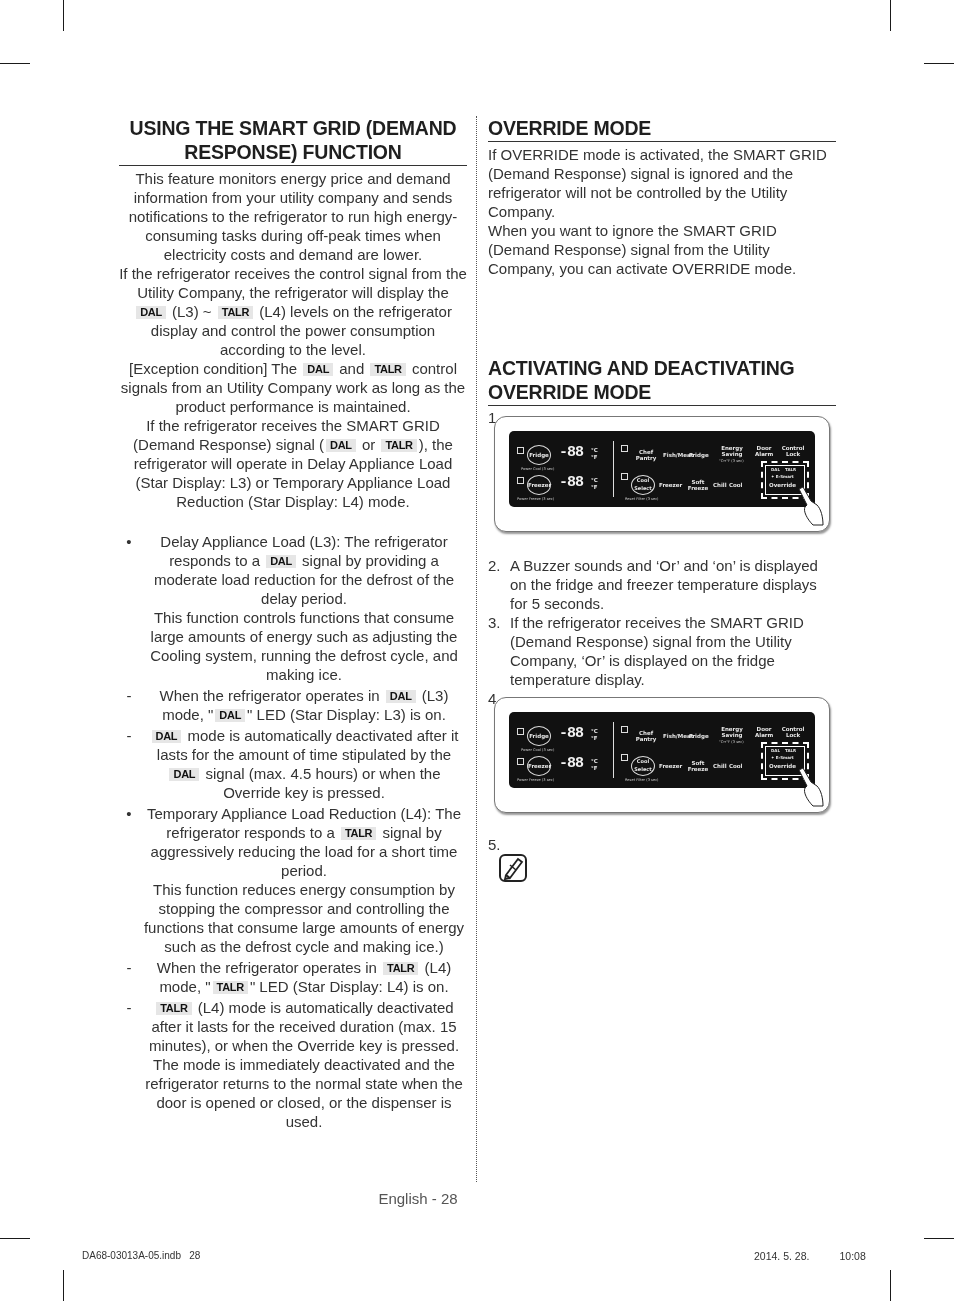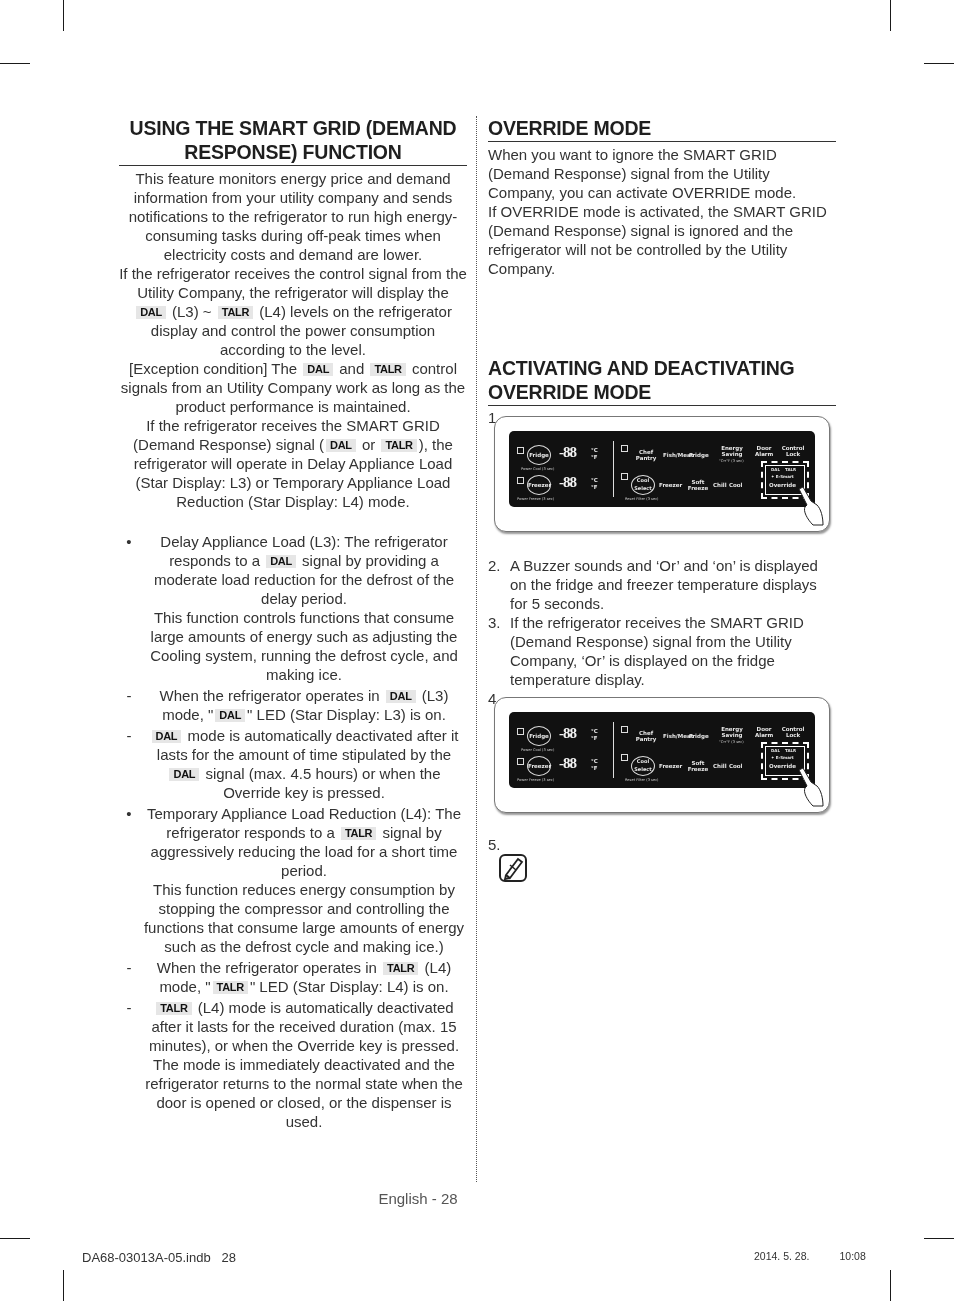--- a/index.html
+++ b/index.html
@@ -24,35 +24,35 @@
   ol.steps li .num { position: absolute; left: 0; top: 0; }
   .dotted-divider { position: absolute; left: 476px; top: 116px; height: 1066px;
                     border-left: 1px dotted #555; }
   .panel-frame { width: 334px; height: 114px; border: 1.5px solid #777; border-radius: 12px;
                  box-shadow: 1px 2px 2px #999; background: #fff; position: relative; margin-left: 6px; }
   .panel { position: absolute; left: 14px; top: 14px; width: 306px; height: 76px;
            background: #111; border-radius: 5px; color: #e8e8e8; font-size: 5.5px;
            font-family: "DejaVu Sans", sans-serif; }
   .panel .circ { position: absolute; width: 22px; height: 18px; border: 1px solid #ddd;
                  border-radius: 50%; text-align: center; line-height: 18px; font-size: 5.5px; font-weight: bold; }
-  .panel .seg { position: absolute; font-family: Liberation Serif, serif; font-size: 15px;
+  .panel .seg { position: absolute; font-family: Liberation Mono, monospace; font-size: 15px;
                 letter-spacing: -1px; color: #f2f2f2; font-weight: bold; }
   .panel .unit { position: absolute; font-size: 5.5px; line-height: 7px; font-weight: bold; }
   .panel .tiny { position: absolute; font-size: 3.6px; white-space: nowrap; color: #ccc; }
   .panel .lbl { position: absolute; font-size: 5.5px; font-weight: bold; text-align: center; line-height: 6px; white-space: nowrap; }
   .panel .vbar { position: absolute; left: 104px; top: 10px; width: 1px; height: 56px; background: #ddd; }
   .panel .sq { position: absolute; width: 5px; height: 5px; border: 1px solid #ddd; }
   .panel .ovr { position: absolute; left: 252px; top: 30px; width: 44px; height: 34px;
                 border: 2px dashed #fff; outline: 1px solid #fff; outline-offset: -5px; }
   .hand { position: absolute; right: 4px; bottom: 4px; }
   .note { position: relative; padding-left: 56px; margin-top: 0; }
   .note-icon { position: absolute; left: 10px; top: 0; }
   .footer-page { position: absolute; top: 1190px; left: 0; width: 836px; text-align: center;
                  font-size: 15px; color: #555; }
-  .slug-left { position: absolute; left: 82px; top: 1250px; font-size: 13px; color: #333; font-family: "Liberation Sans Narrow", "Liberation Sans", sans-serif; }
+  .slug-left { position: absolute; left: 82px; top: 1250px; font-size: 10px; color: #333; font-family: "Liberation Sans Narrow", "Liberation Sans", sans-serif; }
   .slug-right { position: absolute; left: 754px; top: 1250px; font-size: 10.5px; color: #333; }
   .slug-right span + span { margin-left: 30px; }
 </style>
 </head>
 <body>
 
 <div class="crop" style="left:63px;top:0;width:1px;height:31px;"></div>
 <div class="crop" style="left:890px;top:0;width:1px;height:31px;"></div>
 <div class="crop" style="left:0;top:63px;width:30px;height:1px;"></div>
 <div class="crop" style="left:924px;top:63px;width:30px;height:1px;"></div>
@@ -127,22 +127,22 @@
       <span class="mark">-</span>
       <span class="badge">TALR</span>
       <span>(L4) mode is automatically deactivated after it lasts for the received duration (max. 15 minutes), or when the Override key is pressed. The mode is immediately deactivated and the refrigerator returns to the normal state when the door is opened or closed, or the dispenser is used.</span>
     </li>
   </ul>
 </div>
 
 <div class="col col-right">
   <h2>OVERRIDE MODE</h2>
   <div style="height:3px"></div>
+  <p>If OVERRIDE mode is activated, the SMART GRID (Demand Response) signal is ignored and the refrigerator will not be controlled by the Utility Company.</p>
   <p>When you want to ignore the SMART GRID (Demand Response) signal from the Utility Company, you can activate OVERRIDE mode.</p>
-  <p>If OVERRIDE mode is activated, the SMART GRID (Demand Response) signal is ignored and the refrigerator will not be controlled by the Utility Company.</p>
 
   <div style="height:78px"></div>
 
   <h2>ACTIVATING AND DEACTIVATING OVERRIDE MODE</h2>
   <div style="height:2px"></div>
 
   <ol class="steps">
     <li>
       <span class="num">1.</span>
     </li>

